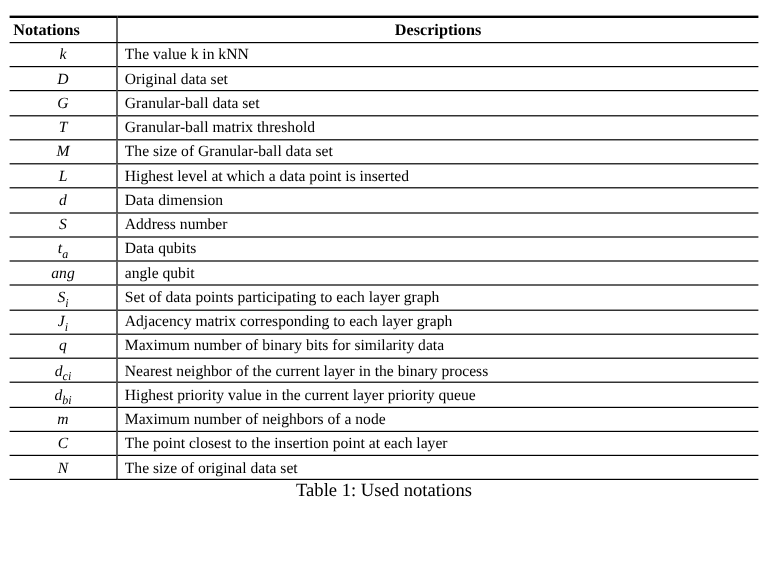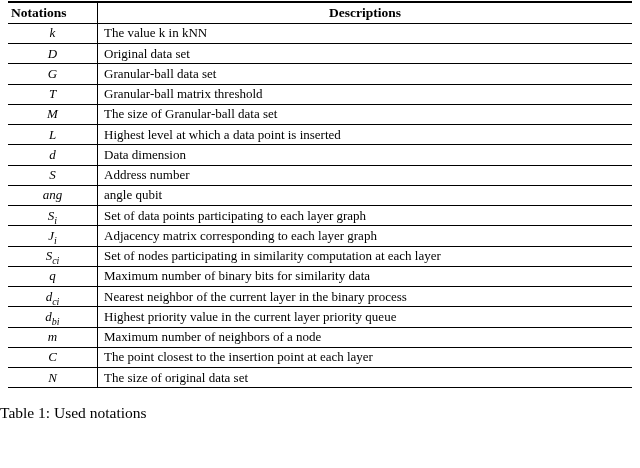--- a/index.html
+++ b/index.html
@@ -15,21 +15,21 @@
     color: #000000;
   }
   .page {
     width: 640px;
     height: 468px;
     position: relative;
   }
   table.notations {
     border-collapse: collapse;
     width: 624px;
-    margin: 1px 8px 0 8px;
+    margin: 13px 8px 0 8px;
     table-layout: fixed;
   }
   table.notations th,
   table.notations td {
     font-size: 13px;
     line-height: 1.25;
     padding: 1.5px 6px;
     white-space: nowrap;
     overflow: hidden;
   }
@@ -62,22 +62,22 @@
   }
   td.notation-cell i,
   td.notation-cell sub i {
     font-style: italic;
   }
   td.notation-cell sub {
     font-size: 10px;
     line-height: 0;
   }
   .caption {
-    margin-top: 16px;
-    text-align: left;
+    margin-top: 0;
+    text-align: center;
     font-size: 15.5px;
   }
 </style>
 </head>
 <body>
 
 <div class="page">
   <table class="notations">
     <thead>
       <tr>
@@ -112,34 +112,34 @@
         </tr>
         <tr>
           <td class="notation-cell"><i>d</i></td>
           <td>Data dimension</td>
         </tr>
         <tr>
           <td class="notation-cell"><i>S</i></td>
           <td>Address number</td>
         </tr>
         <tr>
+          <td class="notation-cell"><i>t</i><sub><i>a</i></sub></td>
+          <td>Data qubits</td>
+        </tr>
+        <tr>
           <td class="notation-cell"><i>ang</i></td>
           <td>angle qubit</td>
         </tr>
         <tr>
           <td class="notation-cell"><i>S</i><sub><i>i</i></sub></td>
           <td>Set of data points participating to each layer graph</td>
         </tr>
         <tr>
           <td class="notation-cell"><i>J</i><sub><i>i</i></sub></td>
           <td>Adjacency matrix corresponding to each layer graph</td>
-        </tr>
-        <tr>
-          <td class="notation-cell"><i>S</i><sub><i>ci</i></sub></td>
-          <td>Set of nodes participating in similarity computation at each layer</td>
         </tr>
         <tr>
           <td class="notation-cell"><i>q</i></td>
           <td>Maximum number of binary bits for similarity data</td>
         </tr>
         <tr>
           <td class="notation-cell"><i>d</i><sub><i>ci</i></sub></td>
           <td>Nearest neighbor of the current layer in the binary process</td>
         </tr>
         <tr>

